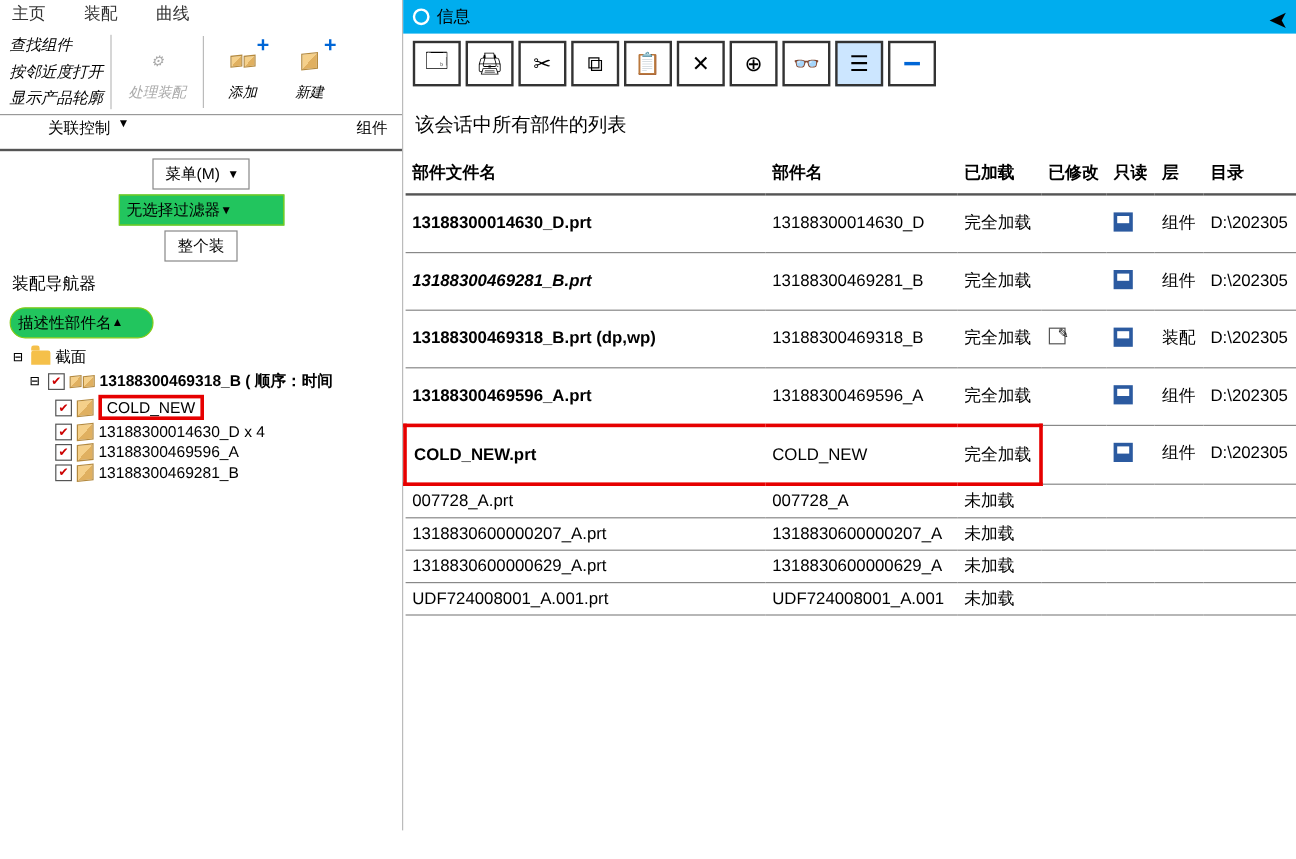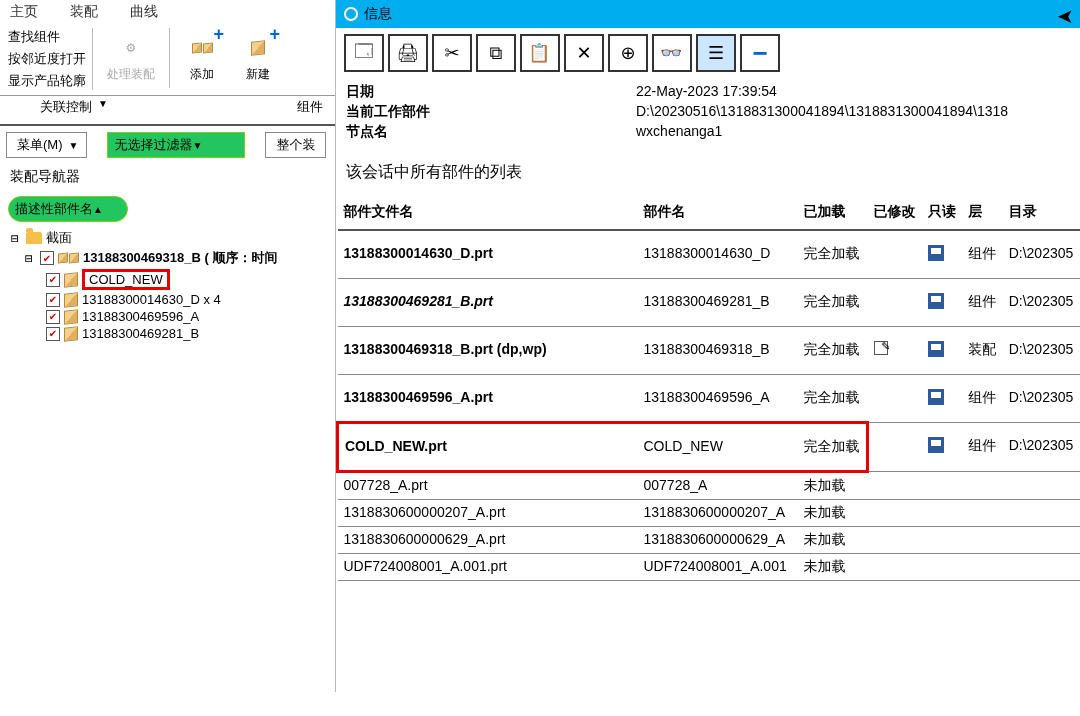--- a/index.html
+++ b/index.html
@@ -1,24 +1,24 @@
 <!DOCTYPE html>
 <html><head>
 <meta charset="utf-8">
 <style>
 * { box-sizing: border-box; margin: 0; padding: 0; }
 body { width: 1080px; height: 716px; font-family: "Microsoft YaHei", Arial, sans-serif; font-size: 13px; background: #fff; overflow: hidden; position: relative; }
 .top-tabs { height: 24px; display: flex; align-items: center; padding: 0 10px; gap: 32px; font-size: 14px; }
 .top-tabs span { color: #333; }
-.ribbon { height: 72px; display: flex; align-items: flex-start; padding: 4px 8px; gap: 8px; border-bottom: 1px solid #999; }
+.ribbon { height: 72px; display: flex; align-items: center; padding: 4px 8px; gap: 8px; border-bottom: 1px solid #999; font-style: italic; }
 .ribbon-left { display: flex; flex-direction: column; gap: 4px; font-size: 13px; padding-right: 6px; border-right: 1px solid #bbb; }
 .ribbon-btn { display: flex; flex-direction: column; align-items: center; padding: 2px 6px; font-size: 12px; }
 .ribbon-ic { width: 36px; height: 36px; display: flex; align-items: center; justify-content: center; }
 .disabled { color: #aaa; }
-.control-bar { display: flex; align-items: center; gap: 20px; padding: 4px 6px; font-size: 13px; }
+.control-bar { display: flex; align-items: center; gap: 4px; padding: 4px 6px; font-size: 13px; flex-direction: column; }
 .menu-btn { border: 1px solid #888; padding: 3px 8px 3px 10px; background: #fff; display: flex; align-items: center; gap: 6px; }
 .select { border: 1px solid #84cc16; padding: 3px 6px; background: #22c55e; display: flex; align-items: center; min-width: 138px; }
 .btn { border: 1px solid #888; padding: 3px 10px; background: #fff; }
 .main { display: flex; height: calc(716px - 24px); }
 .left-panel { width: 336px; border-right: 1px solid #bbb; display: flex; flex-direction: column; }
 .center-panel { flex: 1; display: flex; flex-direction: column; }
 .panel-title { padding: 6px 10px; font-size: 14px; }
 .desc-bar { display: flex; align-items: center; padding: 4px 8px; gap: 4px; }
 .tree { padding: 2px 8px; font-size: 13px; }
 .tree-row { display: flex; align-items: center; gap: 4px; padding: 1px 0; white-space: nowrap; }
@@ -199,34 +199,20 @@
           <span>👓</span>
         </div>
       <div class="tool-btn" style="background:#cce6ff">
           <span>☰</span>
         </div>
       <div class="tool-btn" style="color:#0066d6;font-size:26px;font-weight:bold;">
           <span>−</span>
         </div>
     </div>
 
-    <div class="info-rows">
-      <div class="info-row">
-          <span class="info-label">日期</span>
-          <span class="info-val">22-May-2023 17:39:54</span>
-        </div>
-      <div class="info-row">
-          <span class="info-label">当前工作部件</span>
-          <span class="info-val">D:\20230516\1318831300041894\1318831300041894\1318</span>
-        </div>
-      <div class="info-row">
-          <span class="info-label">节点名</span>
-          <span class="info-val">wxchenanga1</span>
-        </div>
-    </div>
 
     <div class="list-title">该会话中所有部件的列表</div>
 
     <table class="tbl">
       <thead>
           <tr>
         <th style="width:300px;">部件文件名</th>
         <th style="width:160px;">部件名</th>
         <th>已加载</th>
         <th>已修改</th>

